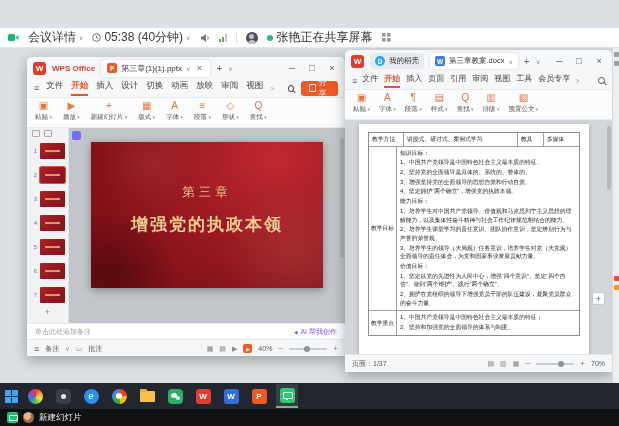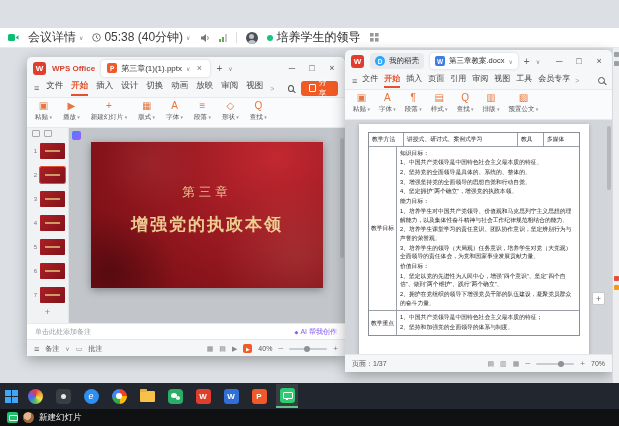--- a/index.html
+++ b/index.html
@@ -207,21 +207,21 @@
     </span>
     <span class="signal">
         <i></i>
         <i></i>
         <i></i>
       </span>
     <span class="vdiv"></span>
     <span class="avatar"></span>
     <span class="sharing">
       <i class="dot"></i>
-      <span>培养学生的领导</span>
+      <span>张艳正在共享屏幕</span>
     </span>
     <span>
       <svg width="9" height="9">
           <rect x="0" y="0" width="3.6" height="3.6" fill="#999"></rect>
           <rect x="5" y="0" width="3.6" height="3.6" fill="#999"></rect>
           <rect x="0" y="5" width="3.6" height="3.6" fill="#999"></rect>
           <rect x="5" y="5" width="3.6" height="3.6" fill="#999"></rect>
         </svg>
     </span>
   </div>

